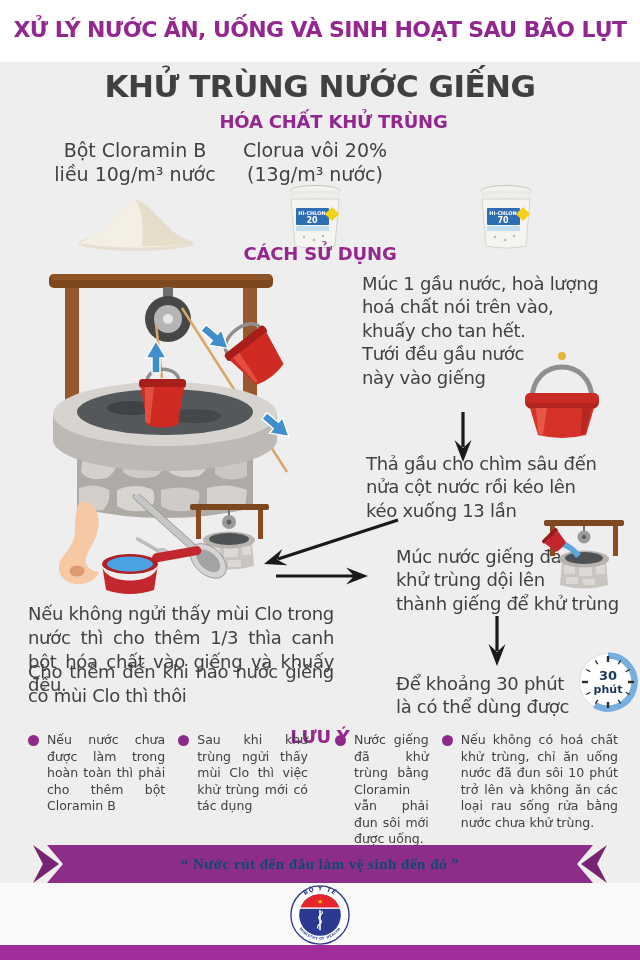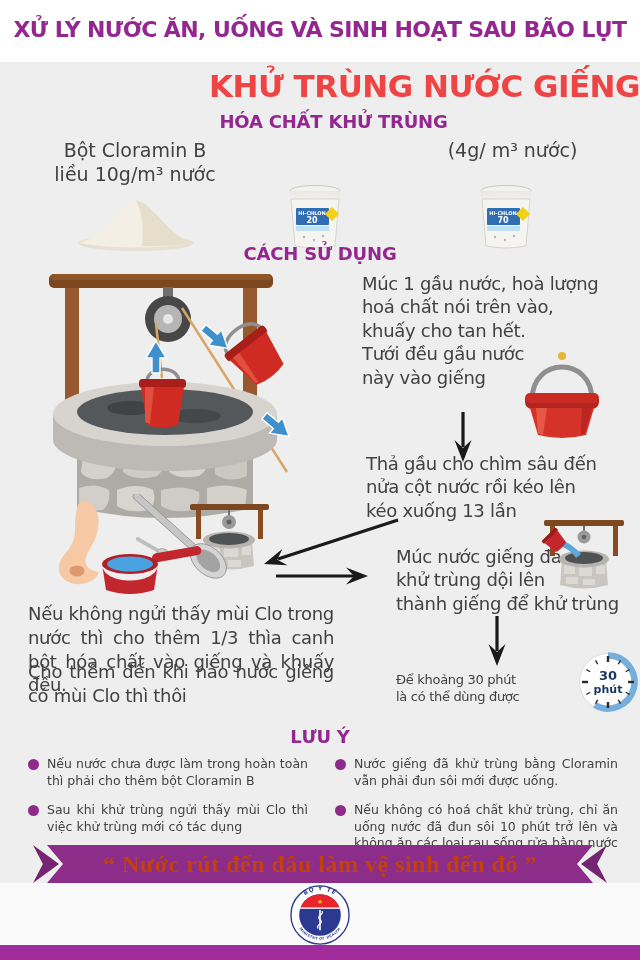--- a/index.html
+++ b/index.html
@@ -10,68 +10,71 @@
   }
   .gray-panel { position:absolute; left:0; top:62px; width:640px; height:821px; background:#efeeee; }
   .white-foot { position:absolute; left:0; top:883px; width:640px; height:62px; background:#fbfafb; }
   .bottom-bar { position:absolute; left:0; bottom:0; width:640px; height:15px; background:#a12d9d; }
 
   .hdr-title {
     position:absolute; left:0; top:17px; width:640px; text-align:center;
     font-size:22px; font-weight:bold; letter-spacing:-0.6px; color:#93278f;
   }
   .main-title {
-    position:absolute; left:0; top:68px; width:640px; text-align:right;
-    font-size:31px; font-weight:bold; letter-spacing:-0.5px; color:#ef4444;
+    position:absolute; left:0; top:68px; width:640px; text-align:center;
+    font-size:31px; font-weight:bold; letter-spacing:-0.5px; color:#404040;
   }
   .sec-heading {
     position:absolute; width:640px; left:0; text-align:center;
     font-size:18px; font-weight:bold; color:#93278f; letter-spacing:-0.2px;
   }
   .chem-name { font-size:19px; line-height:1.28; text-align:center; color:#414042; }
   .prewrap { white-space:pre-line; }
   .step-text { position:absolute; font-size:18px; line-height:1.3; letter-spacing:-0.3px; color:#414042; }
   .smell-text { position:absolute; left:28px; width:306px; font-size:18px; line-height:1.32;
                 letter-spacing:-0.3px; text-align:justify; color:#414042; }
-  .note-col { position:absolute; top:756px; display:flex; flex-direction:column; gap:13px; }
+  .note-col { position:absolute; top:732px; display:flex; flex-direction:row; gap:13px; }
   .note-item { display:flex; gap:8px; font-size:12.5px; line-height:1.32; text-align:justify; color:#414042; }
   .note-dot { flex:0 0 11px; width:11px; height:11px; border-radius:50%; background:#8e2a8a; margin-top:3px; }
 
   .ribbon { position:absolute; left:33px; top:845px; width:574px; height:38px; }
   .ribbon-band { position:absolute; left:14px; right:14px; top:0; bottom:0; background:#8c2d8a;
     clip-path:polygon(0 0,100% 0,calc(100% - 16px) 50%,100% 100%,0 100%,16px 50%); }
   .ribbon-end { position:absolute; top:0; bottom:0; width:26px; background:#742470; }
   .ribbon-end.left  { left:0;  clip-path:polygon(0 0,100% 50%,0 100%,38% 50%); }
   .ribbon-end.right { right:0; clip-path:polygon(100% 0,0 50%,100% 100%,62% 50%); }
   .ribbon-text { position:absolute; left:0; top:0; width:100%; height:100%;
     display:flex; align-items:center; justify-content:center;
     font-family:"Liberation Serif","DejaVu Serif",serif; font-weight:bold;
-    font-size:24px; color:#c2410c; letter-spacing:0.5px; }
+    font-size:15px; color:#0c4a6e; letter-spacing:0.5px; }
 
   .abs { position:absolute; }
   svg { display:block; }
 </style>
 </head>
 <body>
 
 <div id="page">
   <div class="gray-panel"></div>
   <div class="white-foot"></div>
 
   <div class="hdr-title">XỬ LÝ NƯỚC ĂN, UỐNG VÀ SINH HOẠT SAU BÃO LỤT</div>
   <div class="main-title">KHỬ TRÙNG NƯỚC GIẾNG</div>
 
   <div class="sec-heading" style="top:111px;padding-left:27px;">HÓA CHẤT KHỬ TRÙNG</div>
 
   <div class="abs chem-name" style="left:30px; top:138px; width:210px;">
     <div>Bột Cloramin B</div>
     <div>liều 10g/m³ nước</div>
   </div>
+  <div class="abs chem-name" style="left:225px; top:138px; width:180px;">
+    <div>Clorua vôi 20%</div>
+    <div>(13g/m³ nước)</div>
+  </div>
   <div class="abs chem-name" style="left:415px; top:138px; width:195px;">
-    <div>(4g/ m³ nước)</div>
   </div>
 
   <svg class="abs" style="left:72px; top:194px;" width="128" height="58" viewBox="0 0 128 58">
     <ellipse cx="64" cy="49" rx="58" ry="8" fill="#e7e0d2"></ellipse>
     <path d="M6,49 C34,42 44,12 64,6 C84,12 96,42 122,49 Q64,58 6,49 Z" fill="#f4efe4"></path>
     <path d="M64,6 C84,12 96,42 122,49 Q92,53 70,52 C72,34 70,18 64,6 Z" fill="#e6ddca"></path>
   </svg>
 
   <svg class="abs" style="left:277px; top:182px;" width="76" height="68" viewBox="0 0 76 68">
     <ellipse cx="38" cy="9" rx="25" ry="5.5" fill="#f3f2ef" stroke="#c9c7c3" stroke-width="1"></ellipse>
@@ -265,21 +268,21 @@
   <svg class="abs" style="left:484px; top:616px;" width="26" height="52" viewBox="0 0 26 52">
     <rect x="11.4" y="0" width="3.2" height="35" fill="#1a1a1a"></rect>
     <g transform="translate(13,50) rotate(90)">
         <polygon points="0,0 -22,-8.5 -14,0 -22,8.5" fill="#1a1a1a"></polygon>
       </g>
   </svg>
 
   <div class="smell-text" style="top:602px;">Nếu không ngửi thấy mùi Clo trong nước thì cho thêm 1/3 thìa canh bột hóa chất vào giếng và khuấy đều.</div>
   <div class="smell-text" style="top:660px;">Cho thêm đến khi nào nước giếng có mùi Clo thì thôi</div>
 
-  <div class="step-text prewrap" style="left:396px; top:672px; width:190px; font-size:13px;">Để khoảng 30 phút
+  <div class="step-text prewrap" style="left:396px; top:672px; width:190px; font-size:18px;">Để khoảng 30 phút
 là có thể dùng được</div>
   <svg class="abs" style="left:578px; top:652px;" width="60" height="60" viewBox="0 0 60 60">
     <circle cx="30" cy="30" r="28.5" fill="#ffffff" stroke="#dddddd" stroke-width="1"></circle>
     <path d="M30,3.5 A26.5,26.5 0 1 1 16.75,52.95" stroke="#76aede" stroke-width="6.5" fill="none"></path>
     <g stroke="#2b2b2b">
       <line x1="30" y1="4" x2="30" y2="10" stroke-width="2.4"></line>
       <line x1="30" y1="50" x2="30" y2="56" stroke-width="2.4"></line>
       <line x1="4" y1="30" x2="10" y2="30" stroke-width="2.4"></line>
       <line x1="50" y1="30" x2="56" y2="30" stroke-width="2.4"></line>
       <g stroke-width="1.4">

